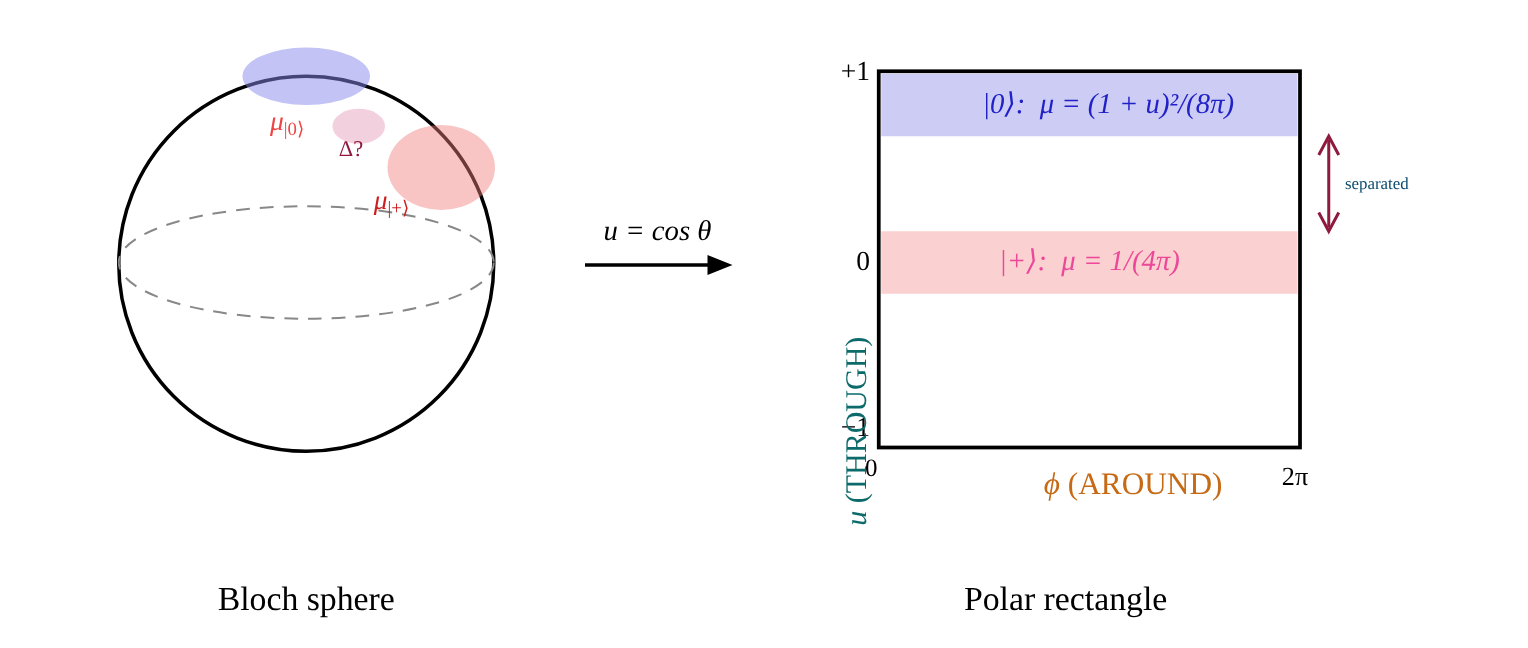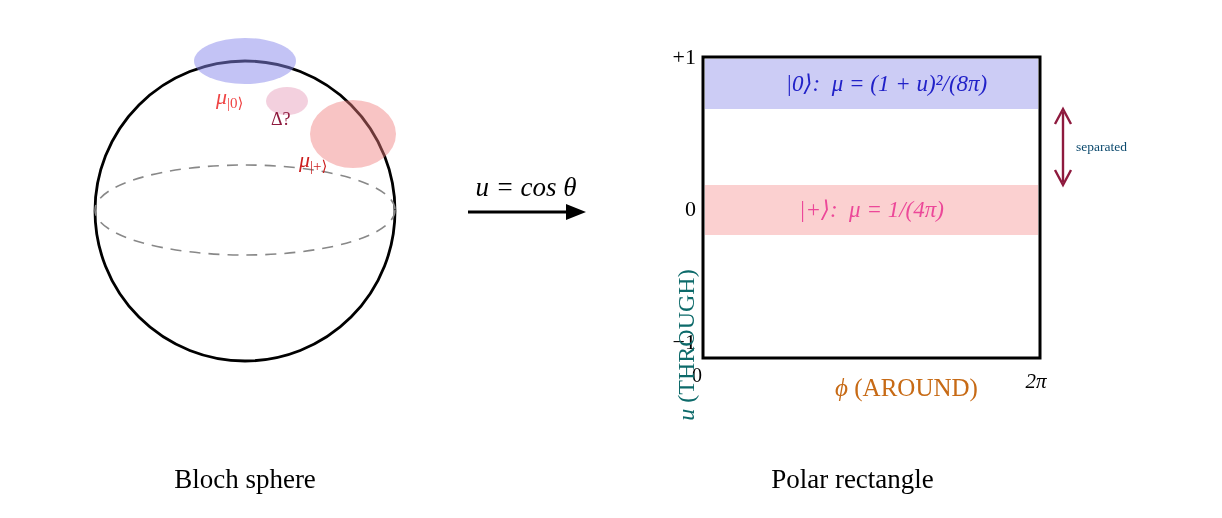--- a/index.html
+++ b/index.html
@@ -27,27 +27,27 @@
   }
   .center { text-align: center; }
   .right  { text-align: right; }
   .it { font-style: italic; }
   .mu0-label   { left: 216px; top: 84px;  font-size: 22px; color: #ef4444; }
   .delta-label { left: 271px; top: 109px; font-size: 18px; color: #8e1a3e; }
   .muplus-label{ left: 299px; top: 147px; font-size: 22px; color: #cc1f1f; }
   .ket-sub { font-size: 15px; font-style: normal; vertical-align: -4px; }
   .caption-left  { left: 25px;  top: 399px; width: 440px; font-size: 27px; line-height: 32px; }
   .caption-right { left: 620px; top: 402px; width: 465px; font-size: 27px; line-height: 31px; }
-  .transform-formula { left: 426px; top: 172px; width: 200px; font-size: 27px; }
+  .transform-formula { left: 426px; top: 172px; width: 200px; font-size: 23px; }
   .ytick { left: 636px; width: 60px; font-size: 22px; }
   .ytick-top    { top: 44px; }
   .ytick-mid    { top: 196px; }
   .ytick-bottom { top: 329px; }
   .xtick-left  { left: 682px;  top: 364px; width: 30px; font-size: 20px; }
-  .xtick-right { left: 1016px; top: 369px; width: 40px; font-size: 21px; font-style: italic; }
+  .xtick-right { left: 1016px; top: 369px; width: 40px; font-size: 21px; }
   .band-formula { left: 705px; width: 333px; font-size: 23px; }
   .band-zero-formula { top: 70px;  color: #2121c8; padding-left: 15px; }
   .band-plus-formula { top: 196px; color: #ec4899; }
   .separated-label { left: 1076px; top: 139px; font-size: 13.5px; color: #0c4a6e; }
   .xaxis-label { left: 740px; top: 374px; width: 333px; font-size: 25px; color: #c76a15; }
   .yaxis-label {
     left: 568px; top: 330px; width: 240px; height: 30px;
     font-size: 24px; color: #0d6a6a;
     transform: rotate(-90deg);
   }

